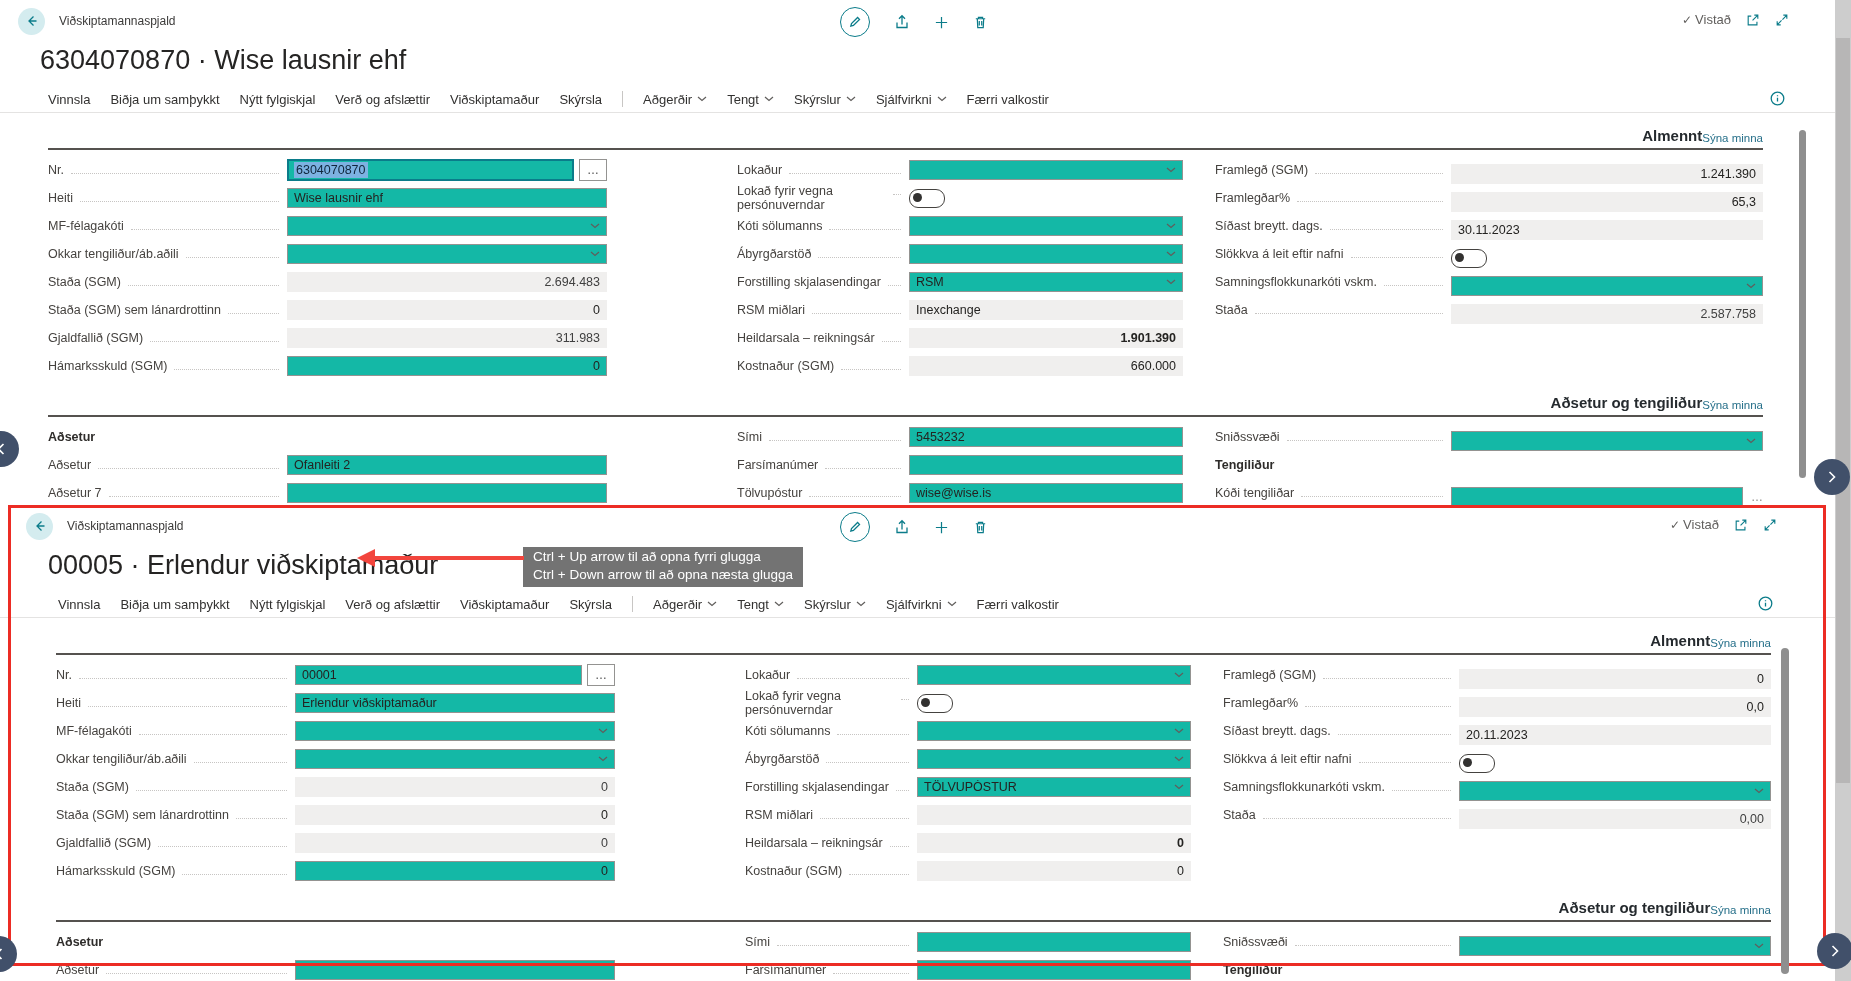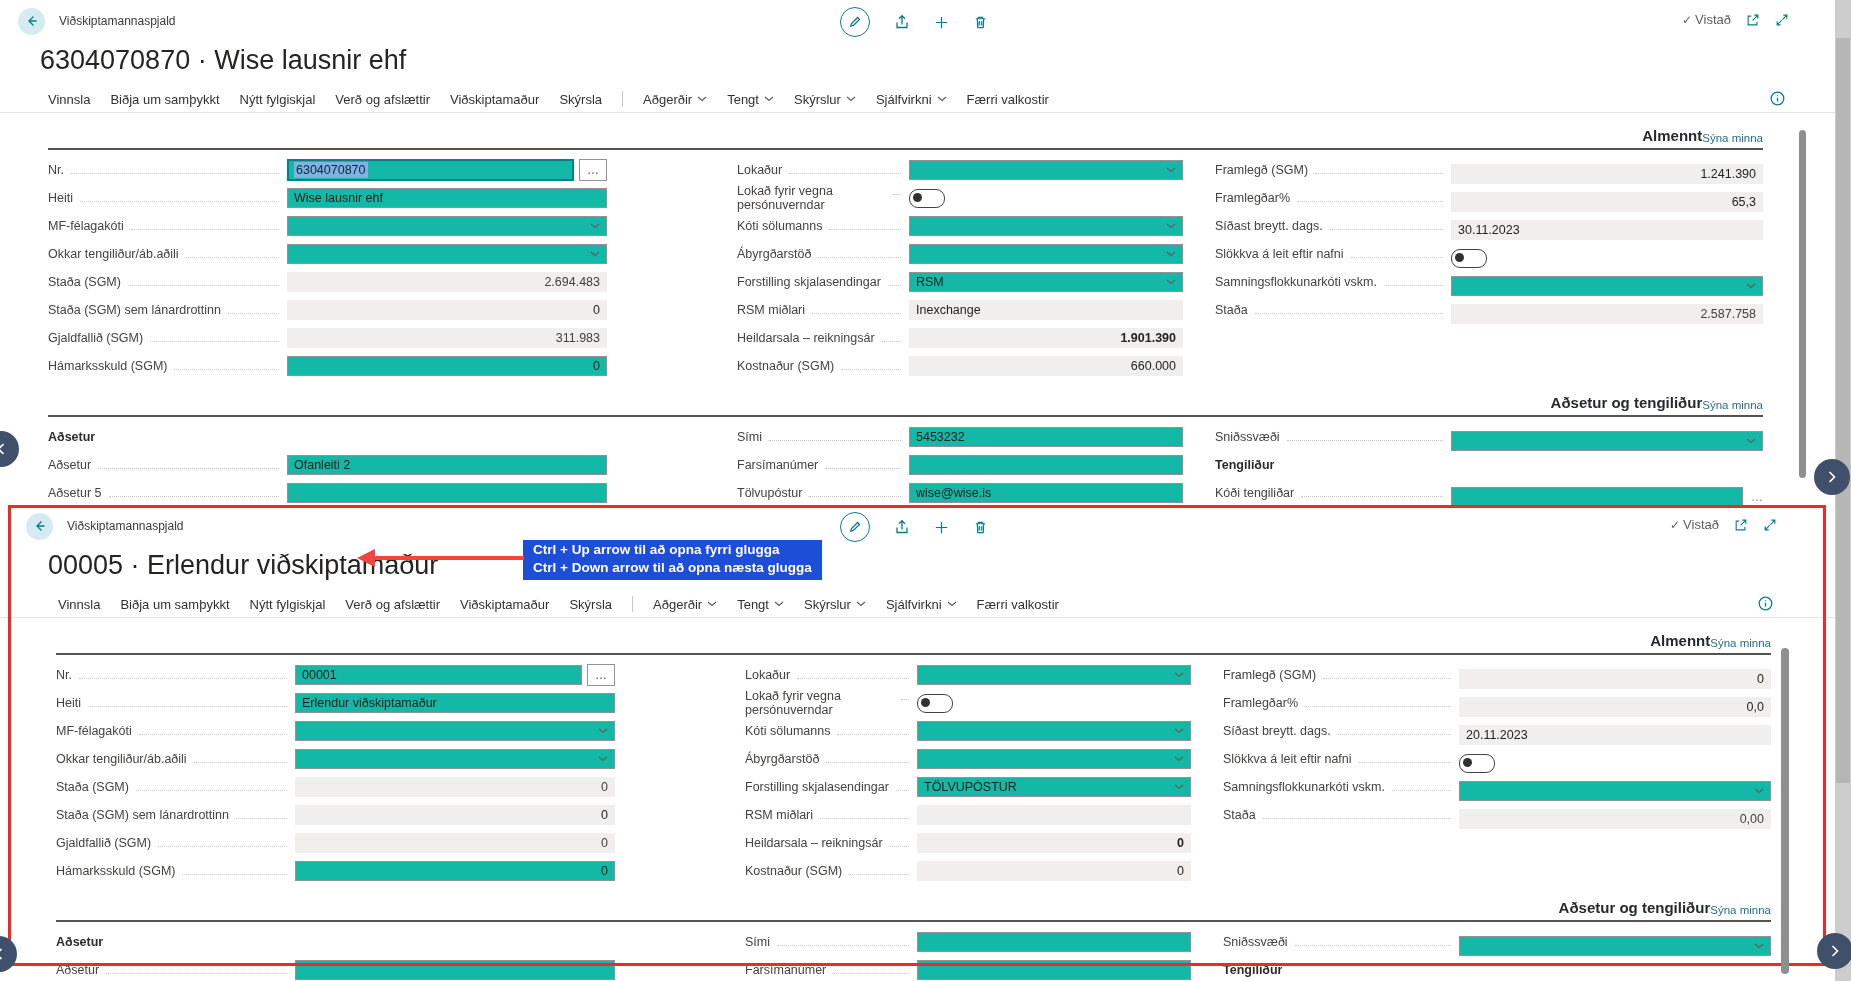--- a/index.html
+++ b/index.html
@@ -55,21 +55,21 @@
   .val.link{color:#404040;}
   .val.bold{font-weight:bold;}
   .val.sel{background:#7db2e2;color:#10263c;padding:1px 2px;}
   .chev{margin-left:auto;padding-left:4px;display:flex;}
   .assist-box{width:26px;height:20px;border:1px solid #949391;margin-left:5px;display:flex;align-items:center;justify-content:center;color:#4a4a4a;font-size:12px;background:#fff;flex:none;cursor:pointer;}
   .assist-plain{margin-left:8px;color:#8a8886;font-size:12px;flex:none;cursor:pointer;}
   .toggle{width:34px;height:17px;border:1px solid #44423f;border-radius:9px;background:#fff;position:relative;cursor:pointer;flex:none;}
   .toggle .knob{position:absolute;left:3px;top:3px;width:9px;height:9px;border-radius:50%;background:#323130;}
   
   #frame{position:absolute;left:8px;top:505px;width:1812px;height:455px;border:3px solid #ec2c24;z-index:40;pointer-events:none;}
-  .callout{position:absolute;left:523px;top:35px;background:#1d4ed8;color:#fff;font-weight:bold;font-size:13.5px;line-height:18px;padding:1px 10px 3px 10px;z-index:41;}
+  .callout{position:absolute;left:523px;top:42px;background:#737373;color:#fff;font-weight:normal;font-size:13.5px;line-height:18px;padding:1px 10px 3px 10px;z-index:41;}
   .callout-line{position:absolute;left:374px;top:51px;width:150px;height:4px;background:#f2453d;z-index:41;}
   .callout-head{position:absolute;left:357px;top:44px;width:0;height:0;border-top:9px solid transparent;border-bottom:9px solid transparent;border-right:18px solid #f2453d;z-index:41;}
   
   .outer-track{position:absolute;right:0;top:0;width:16px;height:981px;background:#cdcdcd;z-index:30;}
   .outer-thumb{position:absolute;left:1px;top:38px;width:14px;height:745px;background:#b7b6b6;}
   .thumb1{position:absolute;left:1799px;top:130px;width:7px;height:348px;background:#8f8f8f;border-radius:4px;z-index:20;}
   .thumb2{position:absolute;left:1781px;top:648px;width:8px;height:326px;background:#8f8f8f;border-radius:4px;z-index:45;}
   
   .navc{position:absolute;width:36px;height:36px;border-radius:50%;background:#41506a;color:#fff;display:flex;align-items:center;justify-content:center;z-index:50;font-size:17px;cursor:pointer;}
   .navc svg{display:block;}
@@ -477,21 +477,21 @@
               <span class="dots"></span>
             </div>
             <div class="fctrl">
               <div class="box input">
                 <span class="val">Ofanleiti 2</span>
               </div>
             </div>
           </div>
           <div class="frow">
             <div class="flabel">
-              <span>Aðsetur 5</span>
+              <span>Aðsetur 7</span>
               <span class="dots"></span>
             </div>
             <div class="fctrl">
               <div class="box input">
                 <span class="val"></span>
               </div>
             </div>
           </div>
         </div>
         <div class="g0"></div>

